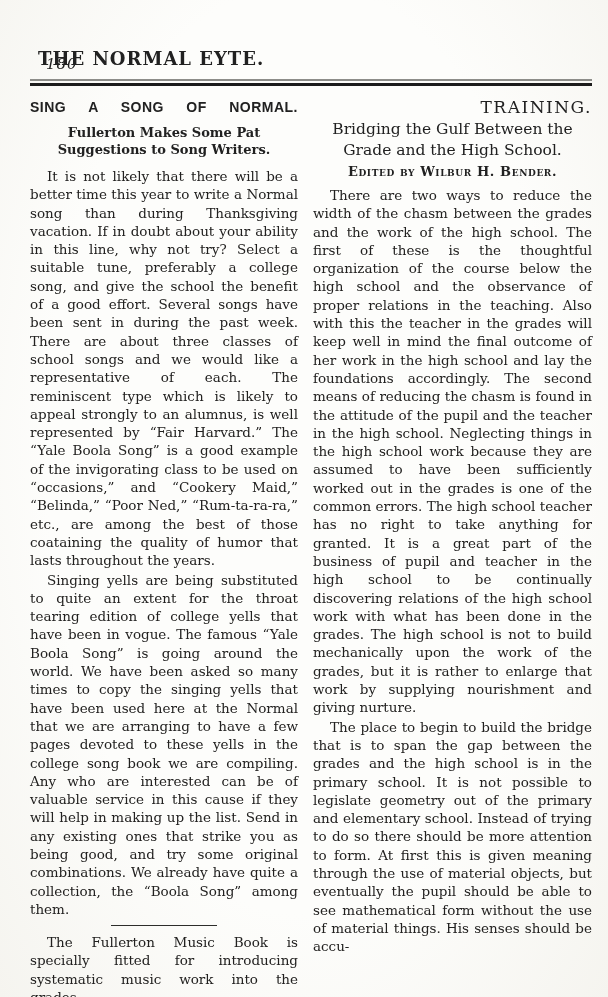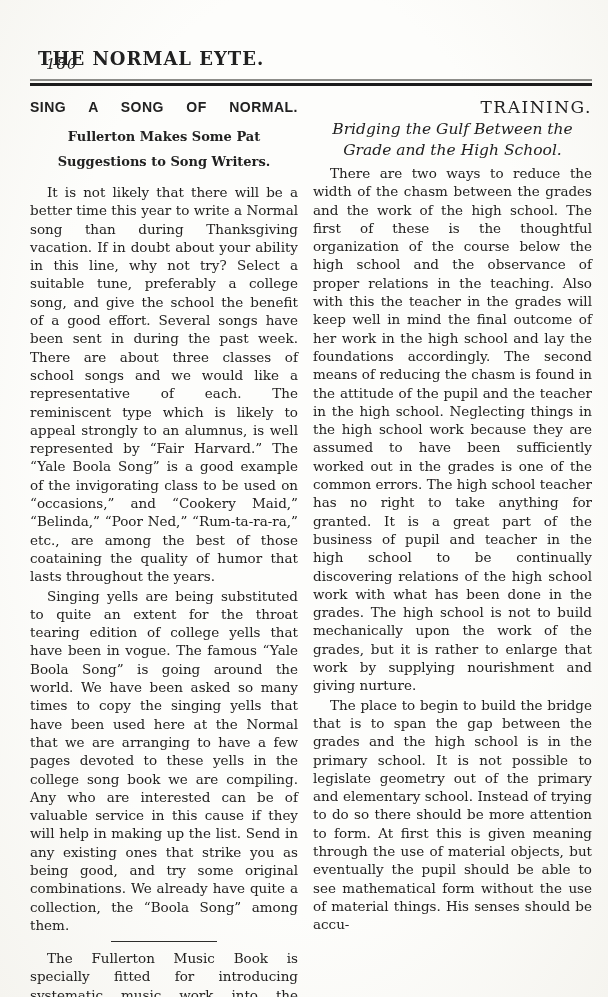--- a/index.html
+++ b/index.html
@@ -65,38 +65,37 @@
     font-size: 14px;
     letter-spacing: 0.5px;
     text-align: justify;
     text-align-last: justify;
   }
   .subtitle-bold {
     margin: 0 6px 9px 6px;
     font-size: 13px;
     font-weight: 700;
     text-align: center;
-    line-height: 25px;
+    line-height: 17px;
   }
 
   
   .headline-serif {
     margin: 2px 0 2px 0;
     font-size: 17px;
     font-weight: 400;
     text-align: right;
     letter-spacing: 1.5px;
   }
   .subtitle-serif {
     margin: 0 0 3px 0;
     font-size: 15.5px;
     font-weight: 400;
     text-align: center;
     line-height: 21px;
-    font-style: italic;
   }
   .byline {
     margin: 2px 0 7px 0;
     font-variant: small-caps;
     font-weight: 600;
     font-size: 13px;
     letter-spacing: 0.6px;
     text-align: center;
   }
 
@@ -136,18 +135,19 @@
       <h3 class="subtitle-bold">Fullerton Makes Some Pat Suggestions to Song Writers.</h3>
       <p>It is not likely that there will be a better time this year to write a Normal song than during Thanksgiving vacation.  If in doubt about your ability in this line, why not try?  Select a suitable tune, preferably a college song, and give the school the benefit of a good effort.  Several songs have been sent in during the past week.  There are about three classes of school songs and we would like a representative of each.  The reminiscent type which is likely to appeal strongly to an alumnus, is well represented by “Fair Harvard.”  The “Yale Boola Song” is a good example of the invigorating class to be used on “occasions,” and “Cookery Maid,” “Belinda,” “Poor Ned,” “Rum-ta-ra-ra,” etc., are among the best of those coataining the quality of humor that lasts throughout the years.</p>
       <p>Singing yells are being substituted to quite an extent for the throat tearing edition of college yells that have been in vogue.  The famous “Yale Boola Song” is going around the world.  We have been asked so many times to copy the singing yells that have been used here at the Normal that we are arranging to have a few pages devoted to these yells in the college song book we are compiling.  Any who are interested can be of valuable service in this cause if they will help in making up the list.  Send in any existing ones that strike you as being good, and try some original combinations.  We already have quite a collection, the “Boola Song” among them.</p>
       <div class="divider"></div>
       <p>The Fullerton Music Book is specially fitted for introducing systematic music work into the grades.</p>
     </section>
 
     <section class="column right">
       <h2 class="headline-serif">TRAINING.</h2>
       <h3 class="subtitle-serif">Bridging the Gulf Between the Grade and the High School.</h3>
+      <div class="byline">Edited by Wilbur H. Bender.</div>
       <p>There are two ways to reduce the width of the chasm between the grades and the work of the high school. The first of these is the thoughtful organization of the course below the high school and the observance of proper relations in the teaching.  Also with this the teacher in the grades will keep well in mind the final outcome of her work in the high school and lay the foundations accordingly.  The second means of reducing the chasm is found in the attitude of the pupil and the teacher in the high school.  Neglecting things in the high school work because they are assumed to have been sufficiently worked out in the grades is one of the common errors.  The high school teacher has no right to take anything for granted. It is a great part of the business of pupil and teacher in the high school to be continually discovering relations of the high school work with what has been done in the grades.  The high school is not to build mechanically upon the work of the grades, but it is rather to enlarge that work by supplying nourishment and giving nurture.</p>
       <p>The place to begin to build the bridge that is to span the gap between the grades and the high school is in the primary school.  It is not possible to legislate geometry out of the primary and elementary school.  Instead of trying to do so there should be more attention to form.  At first this is given meaning through the use of material objects, but eventually the pupil should be able to see mathematical form without the use of material things.  His senses should be accu-</p>
     </section>
 
   </main>
 </div>
 
 </body></html>

